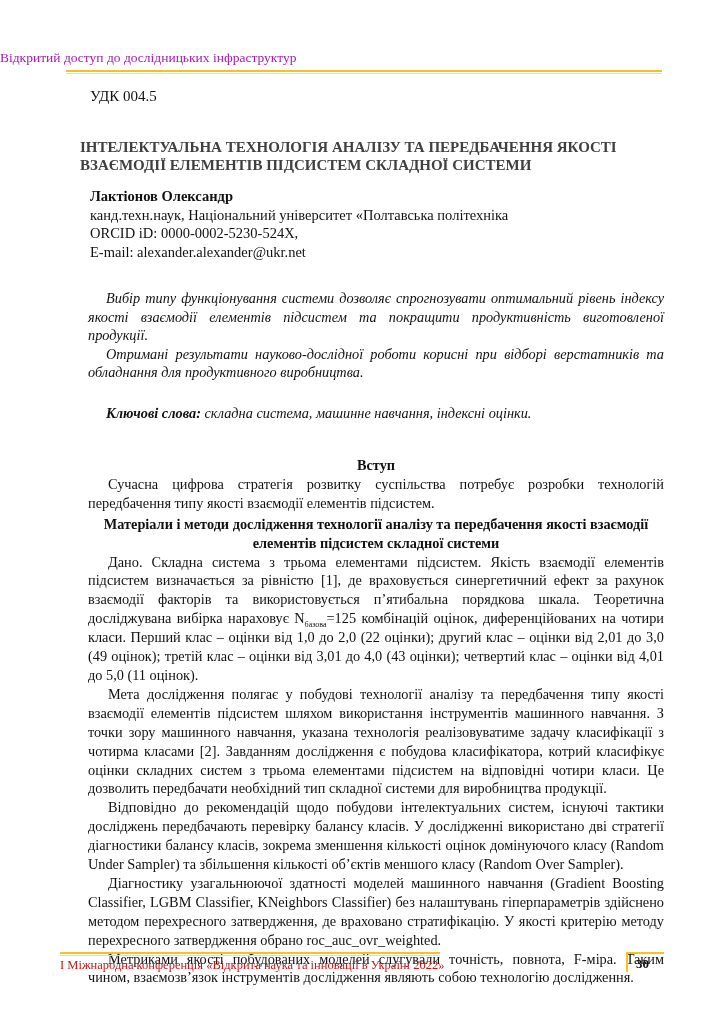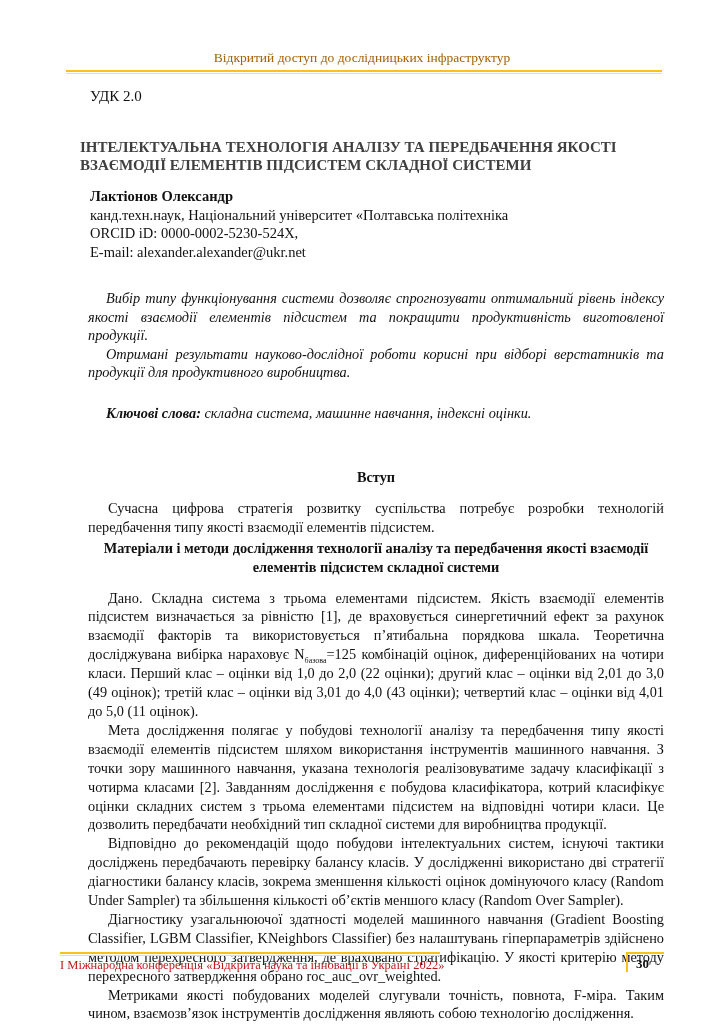--- a/index.html
+++ b/index.html
@@ -1,68 +1,68 @@
 <!DOCTYPE html>
 <html><head>
 <meta charset="utf-8">
 <style>
   html, body { margin: 0; padding: 0; background: #ffffff; }
   body { width: 724px; height: 1024px; position: relative; overflow: hidden;
          font-family: "Liberation Serif", "DejaVu Serif", serif; color: #111; }
-  .header-title { position: absolute; top: 50px; left: 0; width: 724px; text-align: center;
-                  font-size: 13.5px; color: #a16207; }
+  .header-title { position: absolute; top: 50px; left: 0; width: 724px; 
+                  font-size: 13.5px; color: #a21caf; }
   .header-rule { position: absolute; top: 70px; left: 66px; width: 596px; height: 0;
                  border-top: 2px solid #f7c21b; }
   .header-rule2 { position: absolute; top: 73px; left: 66px; width: 596px; height: 0;
                   border-top: 1px solid #fbe07a; }
   .udk { position: absolute; top: 88px; left: 90px; font-size: 15px; }
   .title { position: absolute; top: 138px; left: 80px; width: 564px; text-align: left;
            font-weight: bold; color: #404040; font-size: 15px; line-height: 18px; }
   .author-block { position: absolute; top: 187px; left: 90px; font-size: 14.5px; line-height: 18.5px; }
   .author-name { font-weight: bold; }
   .abstract { position: absolute; top: 289px; left: 88px; width: 576px; font-style: italic;
               font-size: 14.3px; line-height: 18.5px; text-align: justify; }
   .abstract p { margin: 0; text-indent: 0; }
   .abstract b { font-weight: bold; }
   .body { position: absolute; top: 456px; left: 88px; width: 576px; font-size: 14.3px; line-height: 18.9px; }
-  .body h2 { margin: 12px; font-size: 14.3px; font-weight: bold; text-align: center; line-height: 18.9px; }
+  .body h2 { margin: 0; font-size: 14.3px; font-weight: bold; text-align: center; line-height: 18.9px; }
   .body p { margin: 0; text-indent: 20px; text-align: justify; }
   .body h2.mt { margin-top: 2px; }
   sub { font-size: 8px; line-height: 0; }
   .footer-rule { position: absolute; top: 952px; left: 60px; width: 380px; border-top: 2px solid #f7c21b; }
   .footer-rule2 { position: absolute; top: 955px; left: 60px; width: 380px; border-top: 1px solid #fbe07a; }
   .footer-text { position: absolute; top: 958px; left: 60px; font-size: 12.5px; color: #b91c1c; }
   .page-box { position: absolute; top: 952px; left: 626px; width: 36px; height: 18px;
               border-top: 2px solid #f7c21b; border-left: 2px solid #f7c21b; }
   .page-num { position: absolute; top: 956px; left: 636px; font-size: 13px; font-weight: bold; }
 </style>
 </head>
 <body>
 
 <div class="header-title">Відкритий доступ до дослідницьких інфраструктур</div>
 <div class="header-rule"></div>
 <div class="header-rule2"></div>
 
-<div class="udk">УДК 2.0</div>
+<div class="udk">УДК 004.5</div>
 
 <div class="title">
   <div>ІНТЕЛЕКТУАЛЬНА ТЕХНОЛОГІЯ АНАЛІЗУ ТА ПЕРЕДБАЧЕННЯ ЯКОСТІ</div>
   <div>ВЗАЄМОДІЇ ЕЛЕМЕНТІВ ПІДСИСТЕМ СКЛАДНОЇ СИСТЕМИ</div>
 </div>
 
 <div class="author-block">
   <div class="author-name">Лактіонов Олександр</div>
   <div>канд.техн.наук, Національний університет «Полтавська політехніка</div>
   <div>ORCID iD: 0000-0002-5230-524X,</div>
   <div>E-mail: alexander.alexander@ukr.net</div>
 </div>
 
 <div class="abstract">
   <p style="text-indent:18px;">Вибір типу функціонування системи дозволяє спрогнозувати оптимальний рівень індексу якості взаємодії елементів підсистем та покращити продуктивність виготовленої продукції.</p>
-  <p style="text-indent:18px;">Отримані результати науково-дослідної роботи корисні при відборі верстатників та продукції для продуктивного виробництва.</p>
+  <p style="text-indent:18px;">Отримані результати науково-дослідної роботи корисні при відборі верстатників та обладнання для продуктивного виробництва.</p>
   <p style="text-indent:18px;margin-top:22px;"><b>Ключові слова:</b><span> складна система, машинне навчання, індексні оцінки.</span></p>
 </div>
 
 <div class="body">
   <h2>Вступ</h2>
   <p>Сучасна цифрова стратегія розвитку суспільства потребує розробки технологій передбачення типу якості взаємодії елементів підсистем.</p>
   <h2 class="mt">Матеріали і методи дослідження технології аналізу та передбачення якості взаємодії елементів підсистем складної системи</h2>
   <p><span>Дано. Складна система з трьома елементами підсистем. Якість взаємодії елементів підсистем визначається за рівністю [1], де враховується синергетичний ефект за рахунок взаємодії факторів та використовується п’ятибальна порядкова шкала. Теоретична досліджувана вибірка нараховує N</span><sub>базова</sub><span>=125 комбінацій оцінок, диференційованих на чотири класи. Перший клас – оцінки від 1,0 до 2,0 (22 оцінки); другий клас – оцінки від 2,01 до 3,0 (49 оцінок); третій клас – оцінки від 3,01 до 4,0 (43 оцінки); четвертий клас – оцінки від 4,01 до 5,0 (11 оцінок).</span></p>
   <p>Мета дослідження полягає у побудові технології аналізу та передбачення типу якості взаємодії елементів підсистем шляхом використання інструментів машинного навчання. З точки зору машинного навчання, указана технологія реалізовуватиме задачу класифікації з чотирма класами [2]. Завданням дослідження є побудова класифікатора, котрий класифікує оцінки складних систем з трьома елементами підсистем на відповідні чотири класи. Це дозволить передбачати необхідний тип складної системи для виробництва продукції.</p>
   <p>Відповідно до рекомендацій щодо побудови інтелектуальних систем, існуючі тактики досліджень передбачають перевірку балансу класів. У дослідженні використано дві стратегії діагностики балансу класів, зокрема зменшення кількості оцінок домінуючого класу (Random Under Sampler) та збільшення кількості об’єктів меншого класу (Random Over Sampler).</p>

